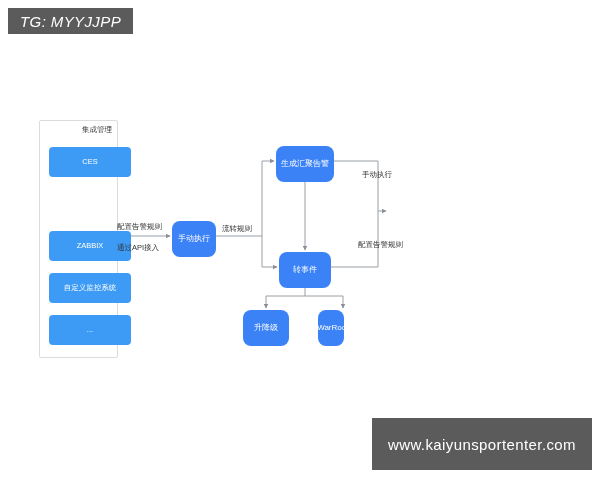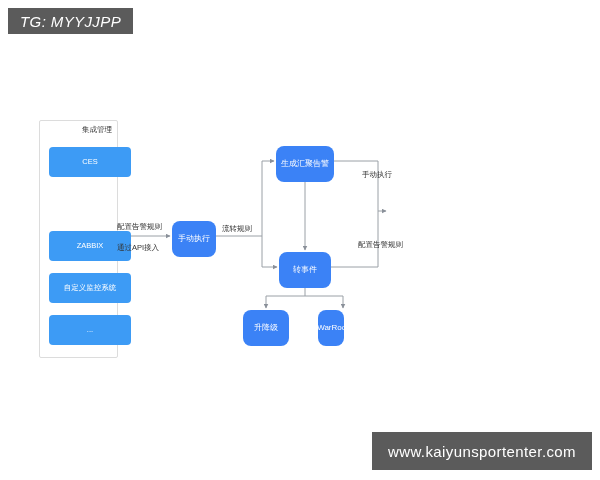--- a/index.html
+++ b/index.html
@@ -39,21 +39,21 @@
     top: 8px;
     height: 26px;
     padding: 0 12px;
     font-size: 15px;
     font-style: italic;
   }
   #wm-bottom {
     right: 8px;
     bottom: 10px;
     height: 36px;
-    padding: 1px 16px;
+    padding: 8px 16px;
     font-size: 15px;
   }
 
   
   #edges {
     position: absolute;
     left: 0; top: 0;
     width: 600px;
     height: 480px;
     pointer-events: none;

